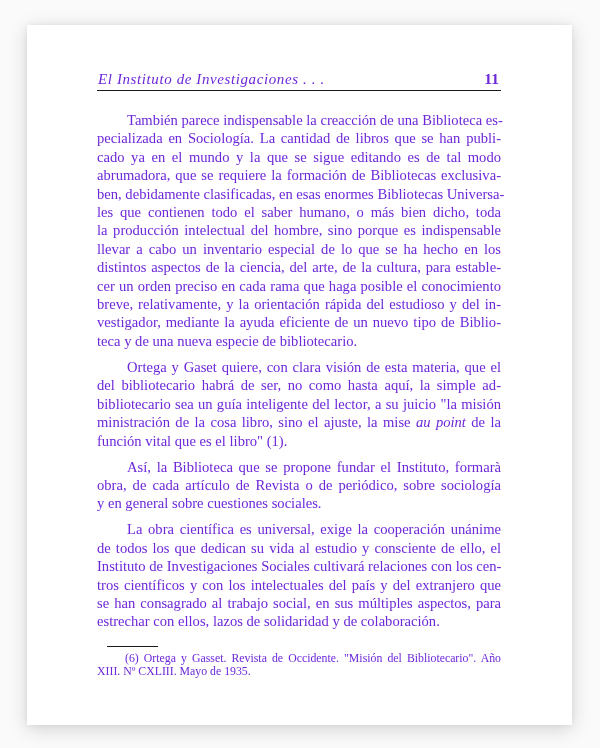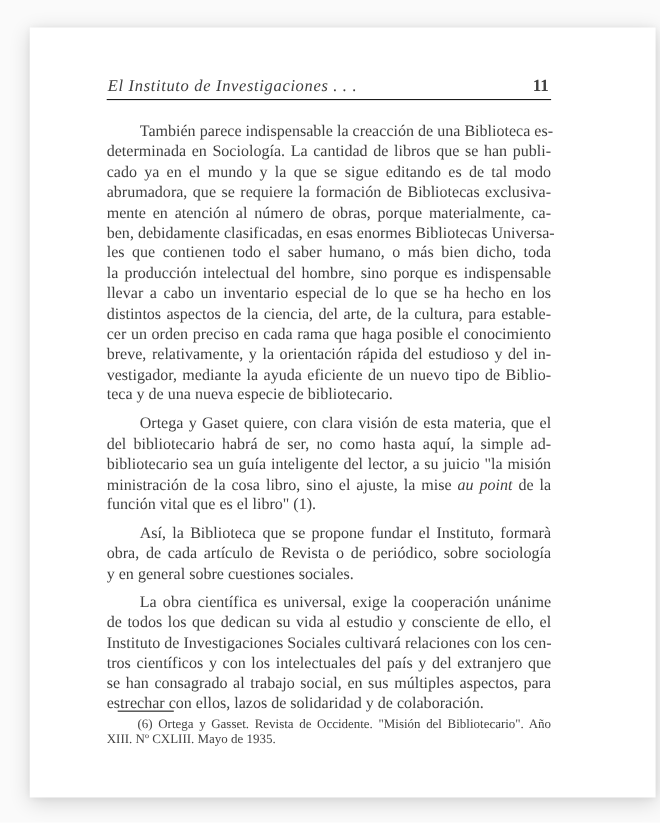--- a/index.html
+++ b/index.html
@@ -18,22 +18,21 @@
     }
     .page {
       position: absolute;
       left: 27px;
       top: 25px;
       width: 545px;
       height: 700px;
       background: #ffffff;
       box-shadow: 0 4px 18px rgba(0,0,0,0.16), 0 0 6px rgba(0,0,0,0.06);
       font-family: "DejaVu Serif", "Liberation Serif", serif;
-      color: #404040;
-      padding-left: 24px;
+      color: #6d28d9;
     }
     .header {
       position: absolute;
       left: 70px;
       top: 45px;
       width: 404px;
       height: 20px;
       border-bottom: 1.5px solid #1a1a1a;
     }
     .header-title {
@@ -118,24 +117,23 @@
   <div class="page">
 
     <div class="header">
       <span class="header-title">El Instituto de Investigaciones . . .</span>
       <span class="header-page">11</span>
     </div>
 
     <div class="body">
       <p class="para">
         <span class="line">También parece indispensable la creacción de una Biblioteca es-</span>
-        <span class="line">determinada en Sociología.  La cantidad de libros que se han publi-</span>
+        <span class="line">pecializada en Sociología.  La cantidad de libros que se han publi-</span>
         <span class="line">cado ya en el mundo y la que se sigue editando es de tal modo</span>
         <span class="line">abrumadora, que se requiere la formación de Bibliotecas exclusiva-</span>
-        <span class="line">mente en atención al número de obras, porque materialmente, ca-</span>
         <span class="line">ben, debidamente clasificadas, en esas enormes Bibliotecas Universa-</span>
         <span class="line">les que contienen todo el saber humano, o más bien dicho, toda</span>
         <span class="line">la producción intelectual del hombre, sino porque es indispensable</span>
         <span class="line">llevar a cabo un inventario especial de lo que se ha hecho en los</span>
         <span class="line">distintos aspectos de la ciencia, del arte, de la cultura, para estable-</span>
         <span class="line">cer un orden preciso en cada rama que haga posible el conocimiento</span>
         <span class="line">breve, relativamente, y la orientación rápida del estudioso y del in-</span>
         <span class="line">vestigador, mediante la ayuda eficiente de un nuevo tipo de Biblio-</span>
         <span class="line last">teca y de una nueva especie de bibliotecario.</span>
       </p>

